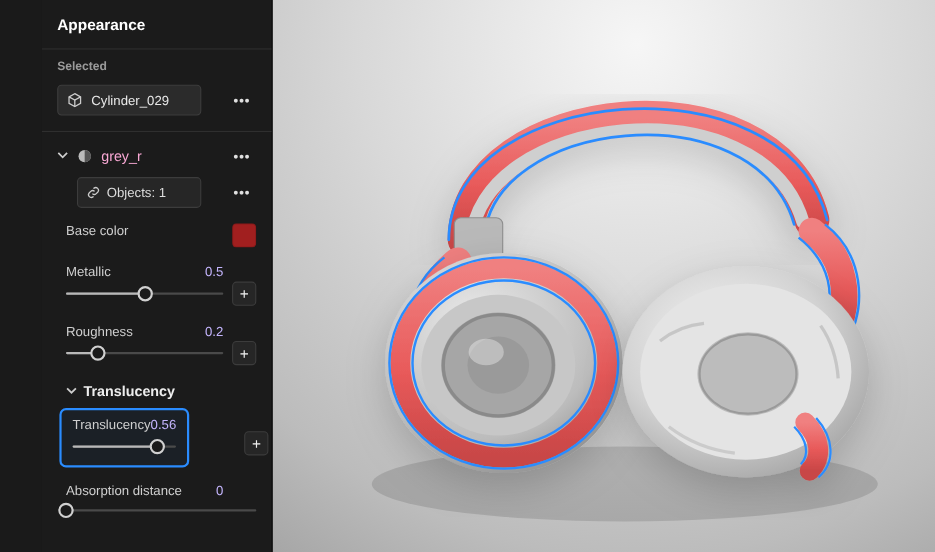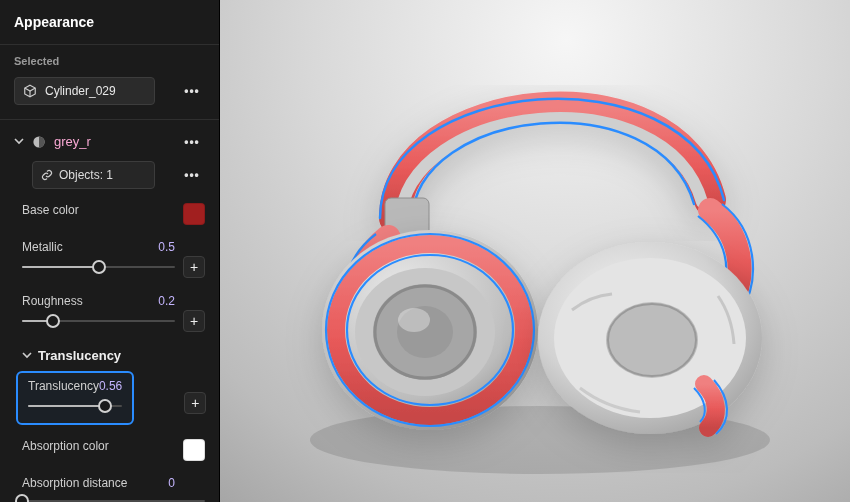--- a/index.html
+++ b/index.html
@@ -13,20 +13,21 @@
     overflow: hidden;
     font-size: 12px;
   }
   .panel {
     width: 220px;
     height: 100%;
     background: #1b1b1b;
     padding: 0;
     overflow: hidden;
     border-right: 1px solid #000;
+    margin-left: 38px;
   }
   .viewport {
     flex: 1;
     height: 100%;
     position: relative;
     background: radial-gradient(circle at 55% 8%, #f6f6f6 0%, #eaeaea 18%, #d8d8d8 45%, #bcbcbc 82%, #a6a6a6 100%);
   }
   .panel-title {
     font-size: 14px;
     font-weight: 600;
@@ -270,24 +271,20 @@
         <div class="slider">
           <div class="track"></div>
             <div class="fill" id="fill-transl" style="width: 82%;"></div>
             <div class="thumb" id="thumb-transl" style="left: 82%;"></div>
         </div>
       </div>
     </div>
     <div class="plus-btn" style="margin-top:10px;">+</div>
   </div>
 
-  <div class="prop-row">
-    <span>Absorption color</span>
-    <span style="margin-right:0"><span class="swatch" id="swatch-abs" style="background: rgb(255, 255, 255); display: inline-block;"></span></span>
-  </div>
 
   <div class="prop-row">
     <span>Absorption distance</span>
     <span class="val">0</span>
   </div>
   <div class="slider-row">
     <div class="slider">
       <div class="track"></div>
         <div class="fill" id="fill-absd" style="width: 0%;"></div>
         <div class="thumb" id="thumb-absd" style="left: 0%;"></div>

